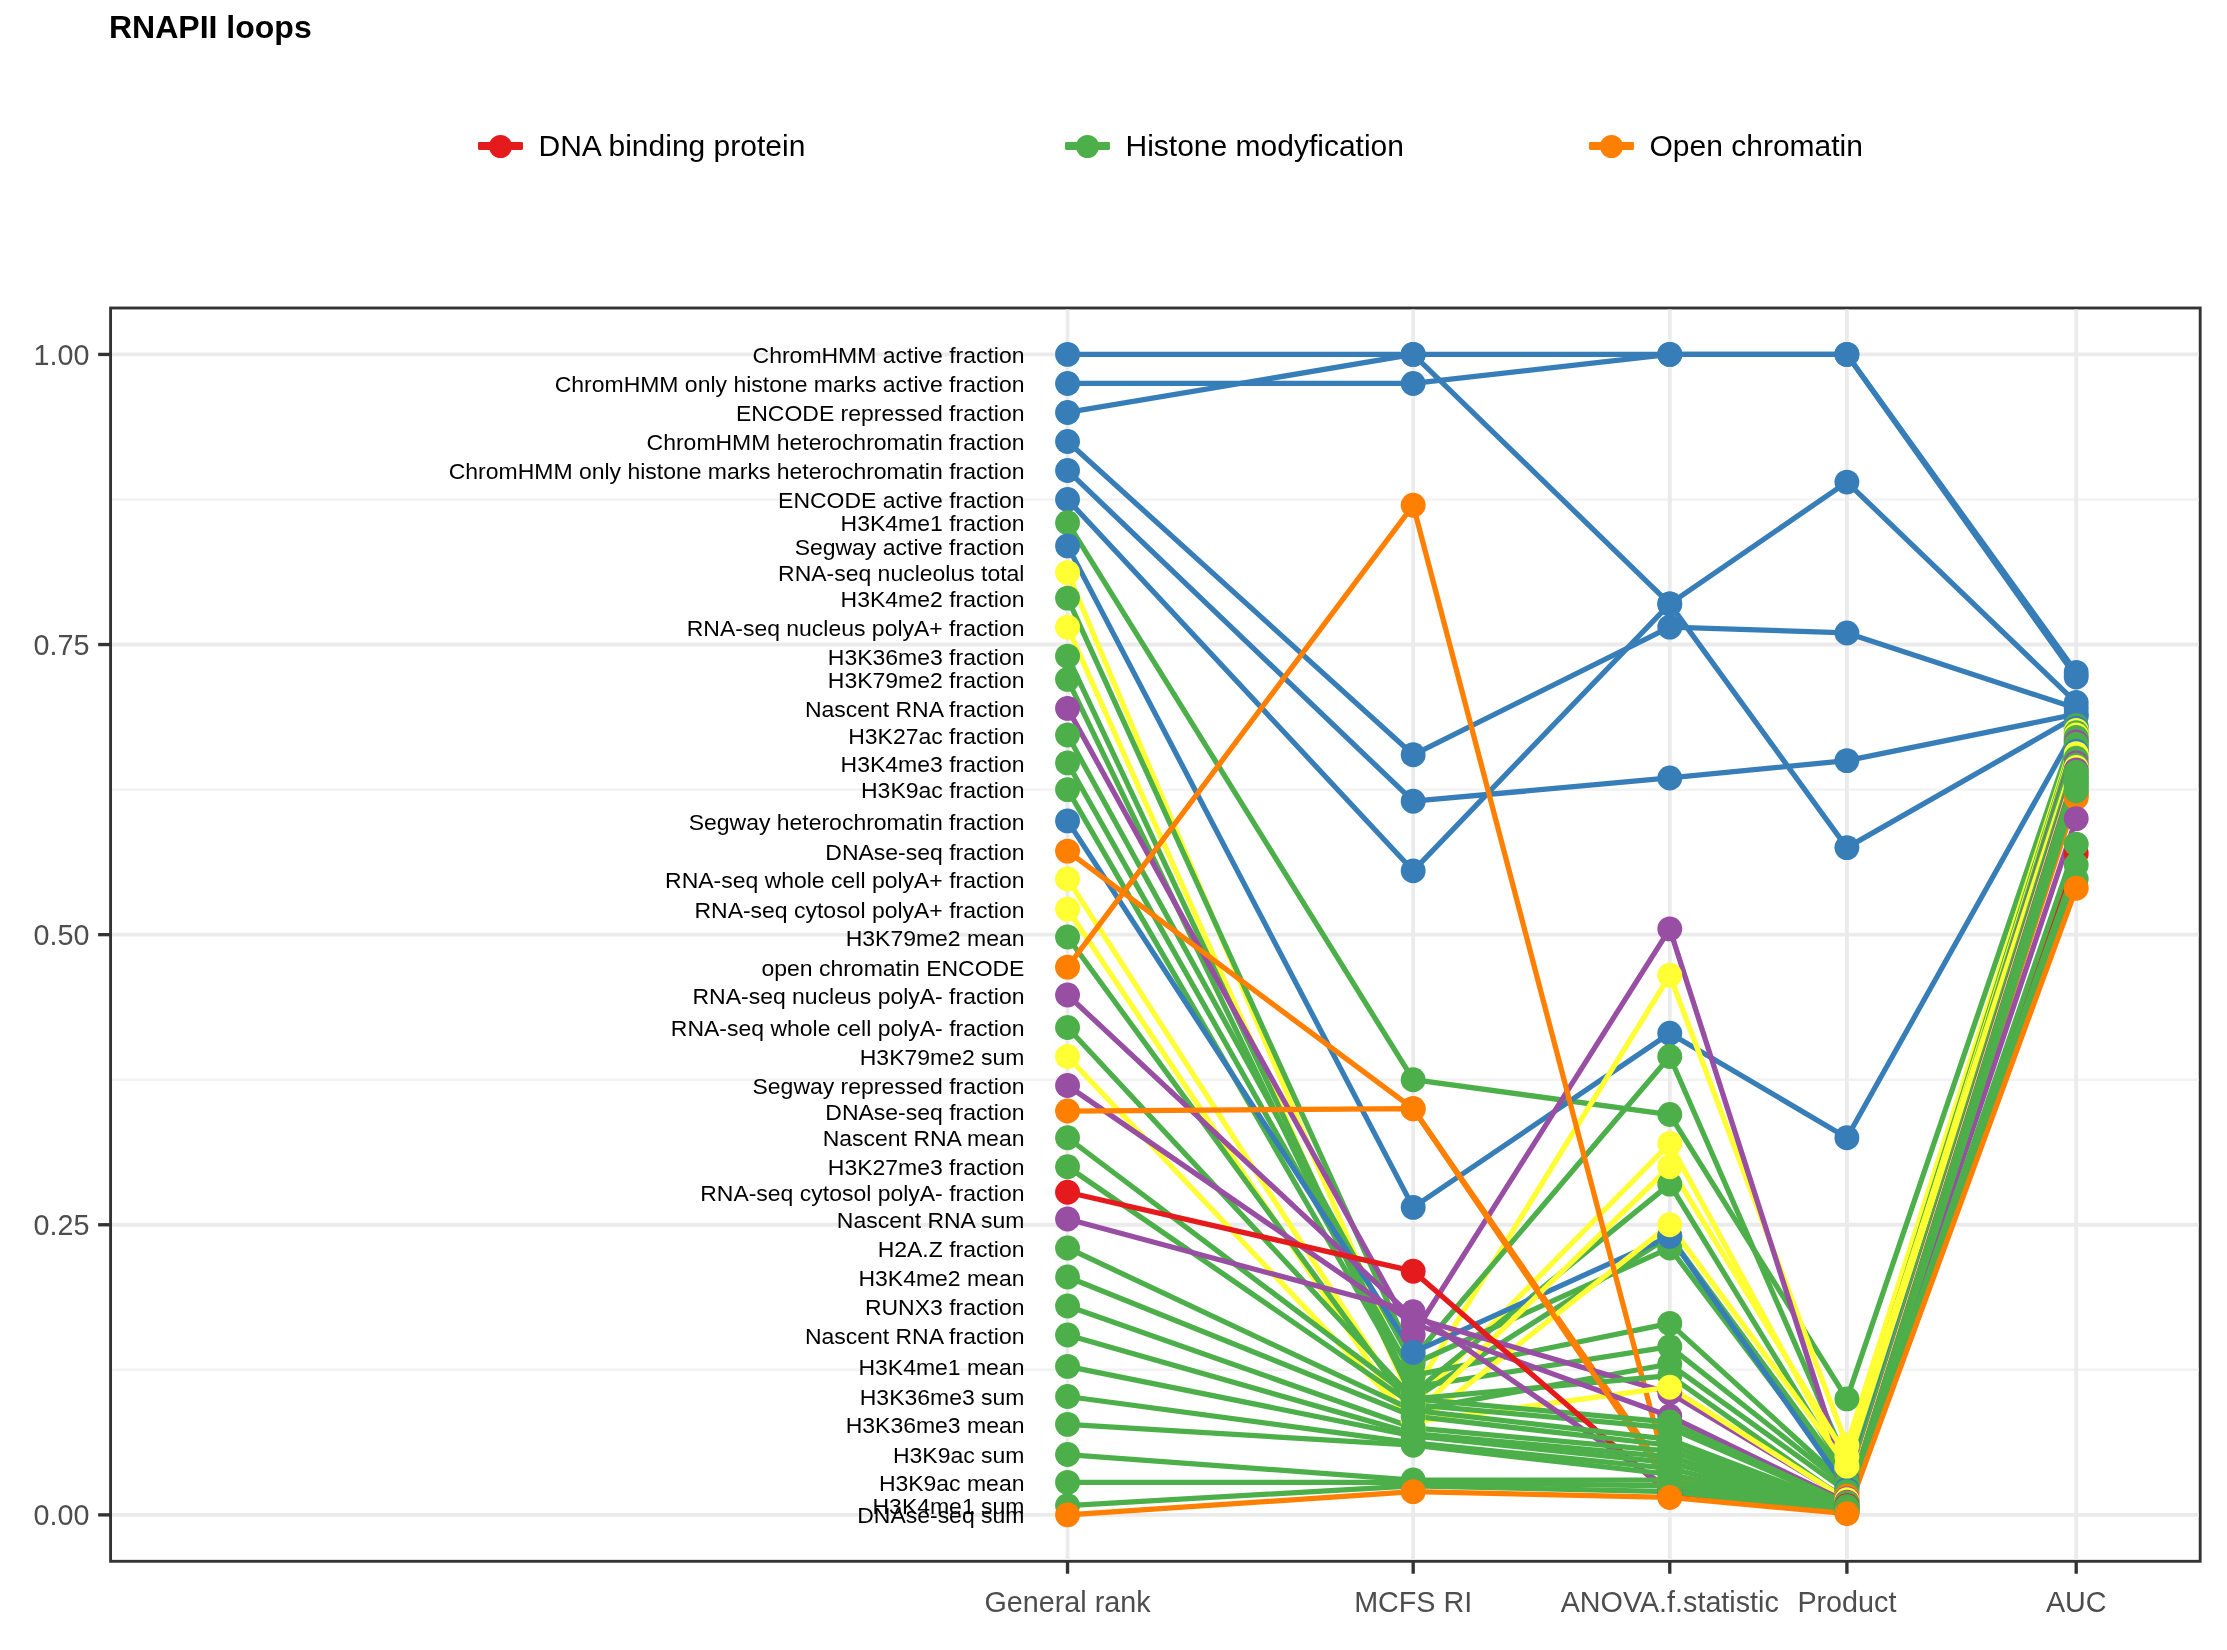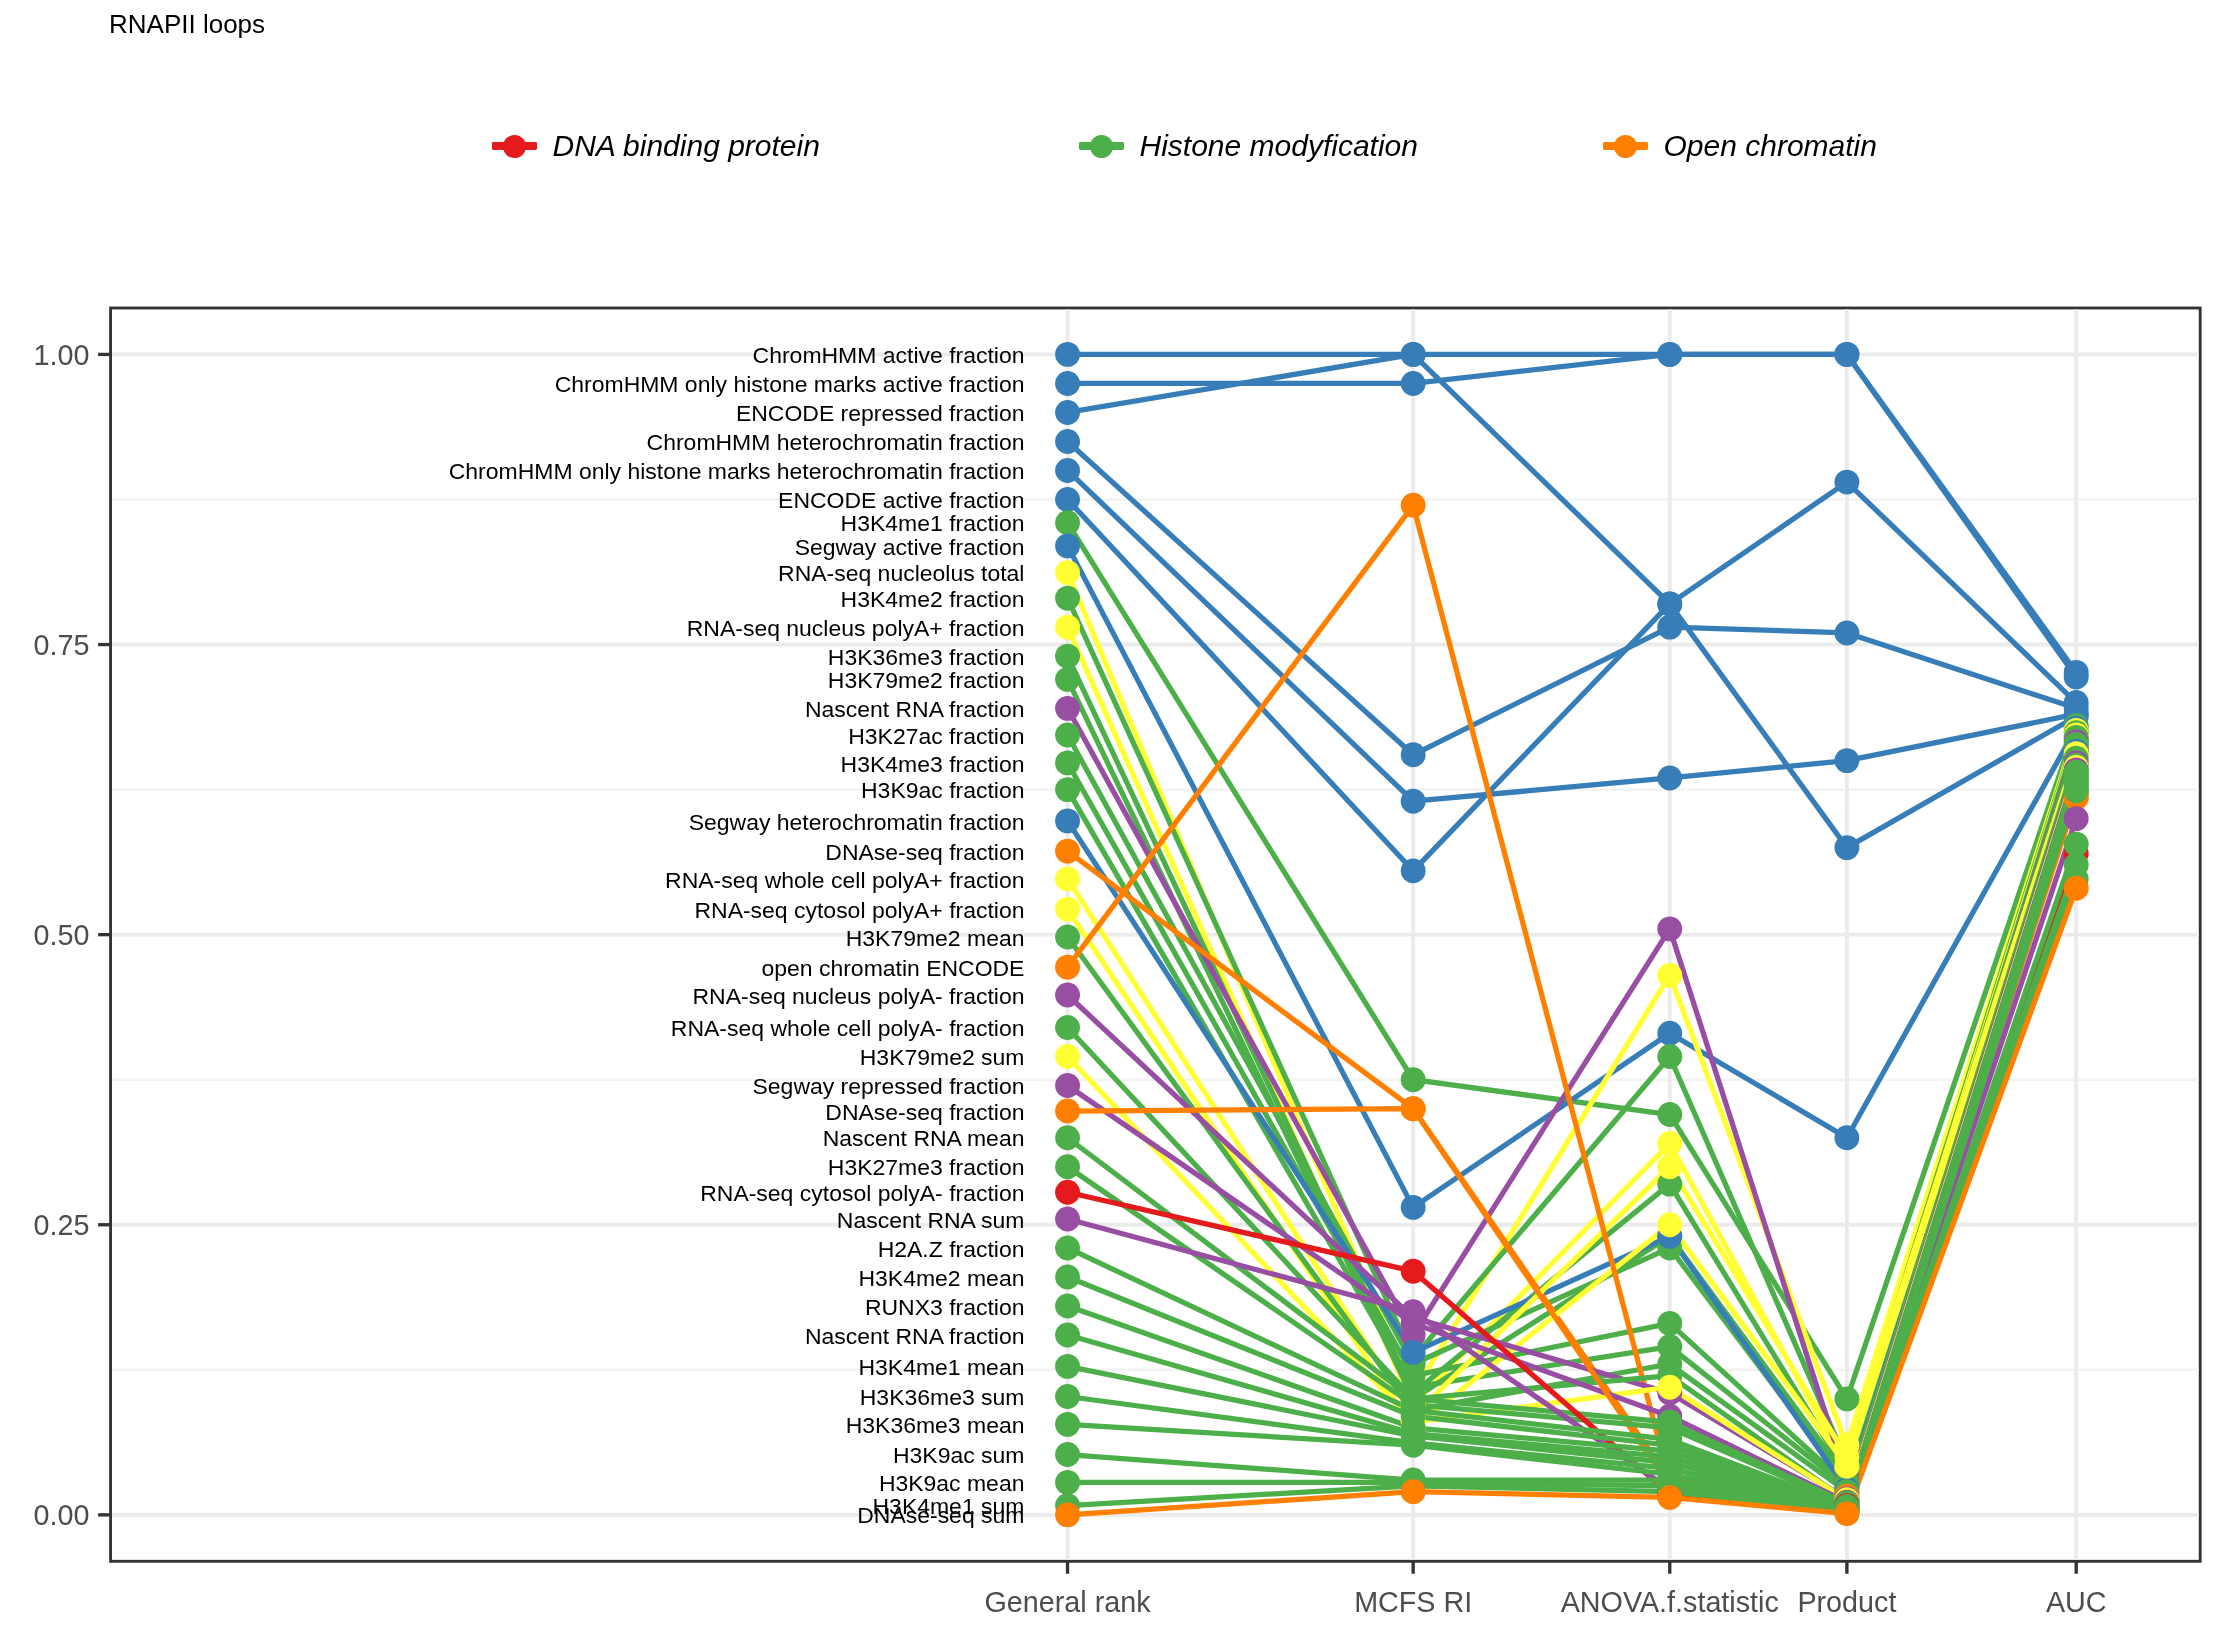--- a/index.html
+++ b/index.html
@@ -1,19 +1,19 @@
 <!DOCTYPE html>
 <html style="font-size:7.7px"><head>
 <meta charset="utf-8">
 <style>
   html,body{margin:0;padding:0;background:#ffffff;}
   body{width:2227px;height:1651px;font-family:"Liberation Sans",sans-serif;}
   #root{position:relative;width:2227px;height:1651px;overflow:hidden;background:#fff;}
-  .title{position:absolute;left:109px;top:8.6px;font-size:26px;color:#000;letter-spacing:0px;}
-  .legend{position:absolute;left:488px;top:115px;width:1389px;font-style:italic;}
+  .title{position:absolute;left:109px;top:8.6px;font-size:32px;color:#000;letter-spacing:0px;font-weight:bold;}
+  .legend{position:absolute;left:474px;top:115px;width:1389px;}
   .legend-row{display:flex;align-items:center;height:62px;}
   .legend-item{display:flex;align-items:center;}
   .legend-item.c0{width:587px;}
   .legend-item.c1{width:524px;}
   .legend-item.c2{width:268px;align-items:center;}
   .legend-key{width:53px;height:53px;position:relative;flex:0 0 53px;}
   .legend-key .dot{position:absolute;left:15px;top:15px;width:23px;height:23px;border-radius:50%;}
   .legend-key .hbar{position:absolute;left:3.8px;top:22.5px;width:45px;height:7.7px;border-radius:1.4px;}
   .legend-label{font-size:30px;color:#000;margin-left:11.5px;white-space:nowrap;}
   svg.plot{position:absolute;left:0;top:0;width:2227px;height:1651px;}

